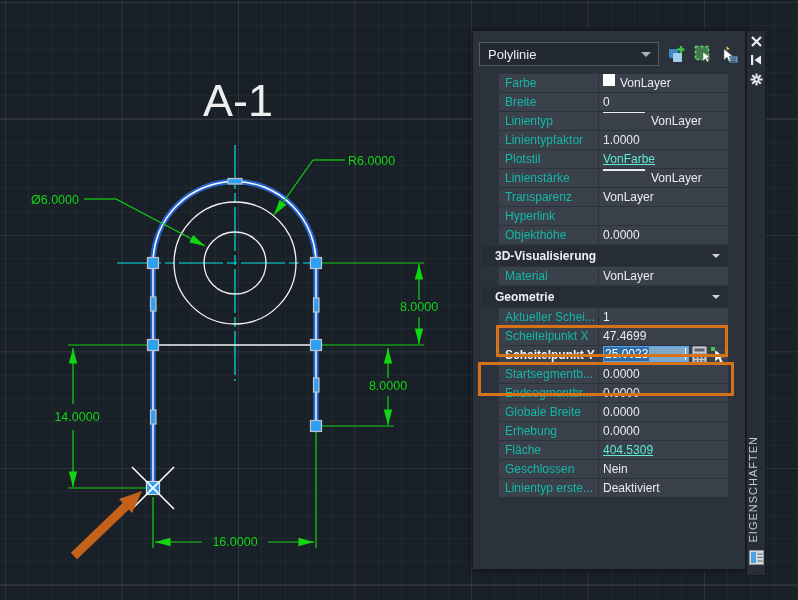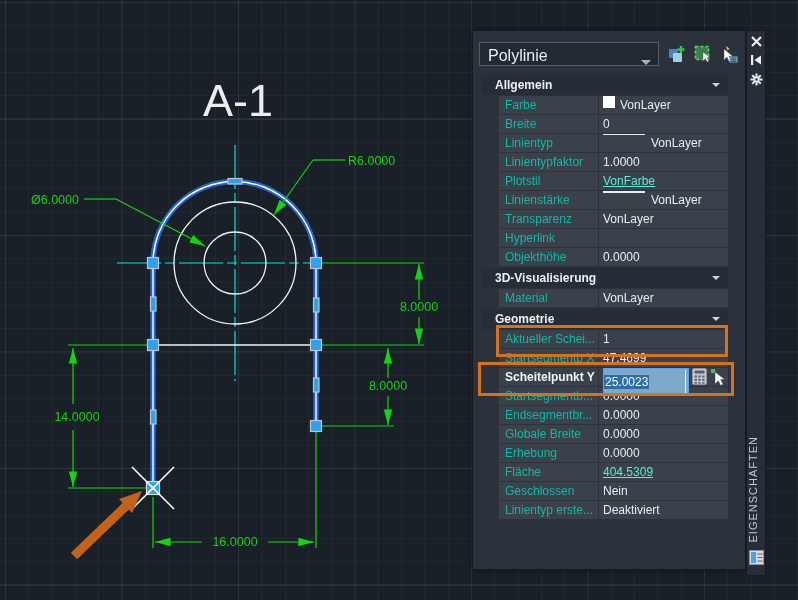--- a/index.html
+++ b/index.html
@@ -15,22 +15,22 @@
     background-position:5px 2px;}
   #drawing{position:absolute;left:0;top:0;}
   text{font-family:"Liberation Sans",sans-serif;}
 
   
   .palette{position:absolute;left:472px;top:30px;width:274px;height:540px;
            background:#2b323b;border:1px solid #161b21;box-sizing:border-box;
            box-shadow:0 0 6px rgba(0,0,0,.55);}
   .pal-top{position:absolute;left:6px;top:10px;right:6px;height:26px;display:flex;align-items:center;}
   .dropdown{width:180px;height:24px;background:#232931;border:1px solid #525b66;
-            display:flex;align-items:flex-end;box-sizing:border-box;color:#e9edf1;
-            font-size:16px;padding-left:8px;}
+            display:flex;align-items:center;box-sizing:border-box;color:#e9edf1;
+            font-size:13px;padding-left:8px;}
   .dd-arrow{margin-left:auto;margin-right:7px;width:0;height:0;
             border-left:5px solid transparent;border-right:5px solid transparent;
             border-top:5px solid #aab2bb;}
   .tool-icons{display:flex;gap:7px;margin-left:8px;}
   .tbtn{width:19px;height:19px;display:flex;align-items:center;justify-content:center;}
 
   .sections{position:absolute;left:8px;top:42px;width:247px;}
   .sec-header{height:20px;margin-top:2px;background:#262d36;color:#eef1f4;
               font-size:12px;font-weight:bold;display:flex;align-items:center;
               padding:0 8px 0 14px;box-sizing:border-box;}
@@ -39,21 +39,21 @@
   .row{height:18px;margin-top:1px;margin-left:18px;background:#3a414b;display:flex;
        font-size:12px;line-height:18px;}
   .cell-label{width:100px;padding-left:6px;color:#14b8a6;border-right:1px solid #2a313a;
               white-space:nowrap;overflow:hidden;box-sizing:border-box;}
   .cell-value{flex:1;padding-left:4px;color:#e9edf0;display:flex;align-items:flex-start;white-space:nowrap;}
   .cell-value.dim{color:#5eead4;text-decoration:underline;}
   .swatch{width:12px;height:12px;background:#ffffff;margin-right:5px;flex:none;}
   .lineglyph{width:42px;height:1px;background:#e9edf0;margin-right:6px;flex:none;}
   .lineglyph.thick{height:2px;}
   .row.active .cell-label{color:#f2f5f8;font-weight:bold;}
-  .editbox{width:86px;height:28px;background:#7fa9cb;border:1px solid #5aa3e8;
+  .editbox{width:86px;height:16px;background:#7fa9cb;border:1px solid #5aa3e8;
            position:relative;display:flex;align-items:center;box-sizing:border-box;}
   .editsel{background:#2d6da8;color:#ffffff;font-size:12px;padding:0 1px;line-height:14px;}
   .caret{position:absolute;right:2px;top:1px;bottom:1px;width:1px;background:#ffffff;}
   .mini-btn{width:17px;height:17px;margin-left:2px;display:flex;align-items:center;justify-content:center;}
 
   .hl-box{position:absolute;border:3px solid #d4731a;pointer-events:none;}
   .hl-box.hl1{left:23px;top:294px;width:226px;height:26px;}
   .hl-box.hl2{left:5px;top:331px;width:250px;height:28px;}
 
   
@@ -184,24 +184,20 @@
             <polygon points="4,4 4,15 7,12 9,16.5 11,15.5 9,11.2 12.5,11" fill="#ffffff" stroke="#555" stroke-width="0.5"></polygon>
             <rect x="9.5" y="11.5" width="8" height="6" fill="#7db4e0"></rect>
             <path d="M10.5,13 h6 M10.5,14.8 h6 M10.5,16.4 h6" stroke="#2b3b4c" stroke-width="0.9"></path>
           </svg>
         </span>
       </div>
     </div>
 
     <div class="sections">
 
-      <div class="sec-header">
-        <span>Allgemein</span>
-        <span class="sec-chevron"></span>
-      </div>
       <div class="row">
         <div class="cell-label">Farbe</div>
         <div class="cell-value">
           <span class="swatch"></span>
           <span>VonLayer</span>
         </div>
       </div>
       <div class="row">
         <div class="cell-label">Breite</div>
         <div class="cell-value">0</div>
@@ -252,21 +248,21 @@
 
       <div class="sec-header">
         <span>Geometrie</span>
         <span class="sec-chevron"></span>
       </div>
       <div class="row">
         <div class="cell-label">Aktueller Schei...</div>
         <div class="cell-value">1</div>
       </div>
       <div class="row">
-        <div class="cell-label">Startsegmentb X</div>
+        <div class="cell-label">Scheitelpunkt X</div>
         <div class="cell-value">47.4699</div>
       </div>
       <div class="row active">
         <div class="cell-label">Scheitelpunkt Y</div>
         <div class="cell-value">
           <span class="editbox">
             <span class="editsel">25.0023</span>
             <span class="caret"></span>
           </span>
           <span class="mini-btn">

